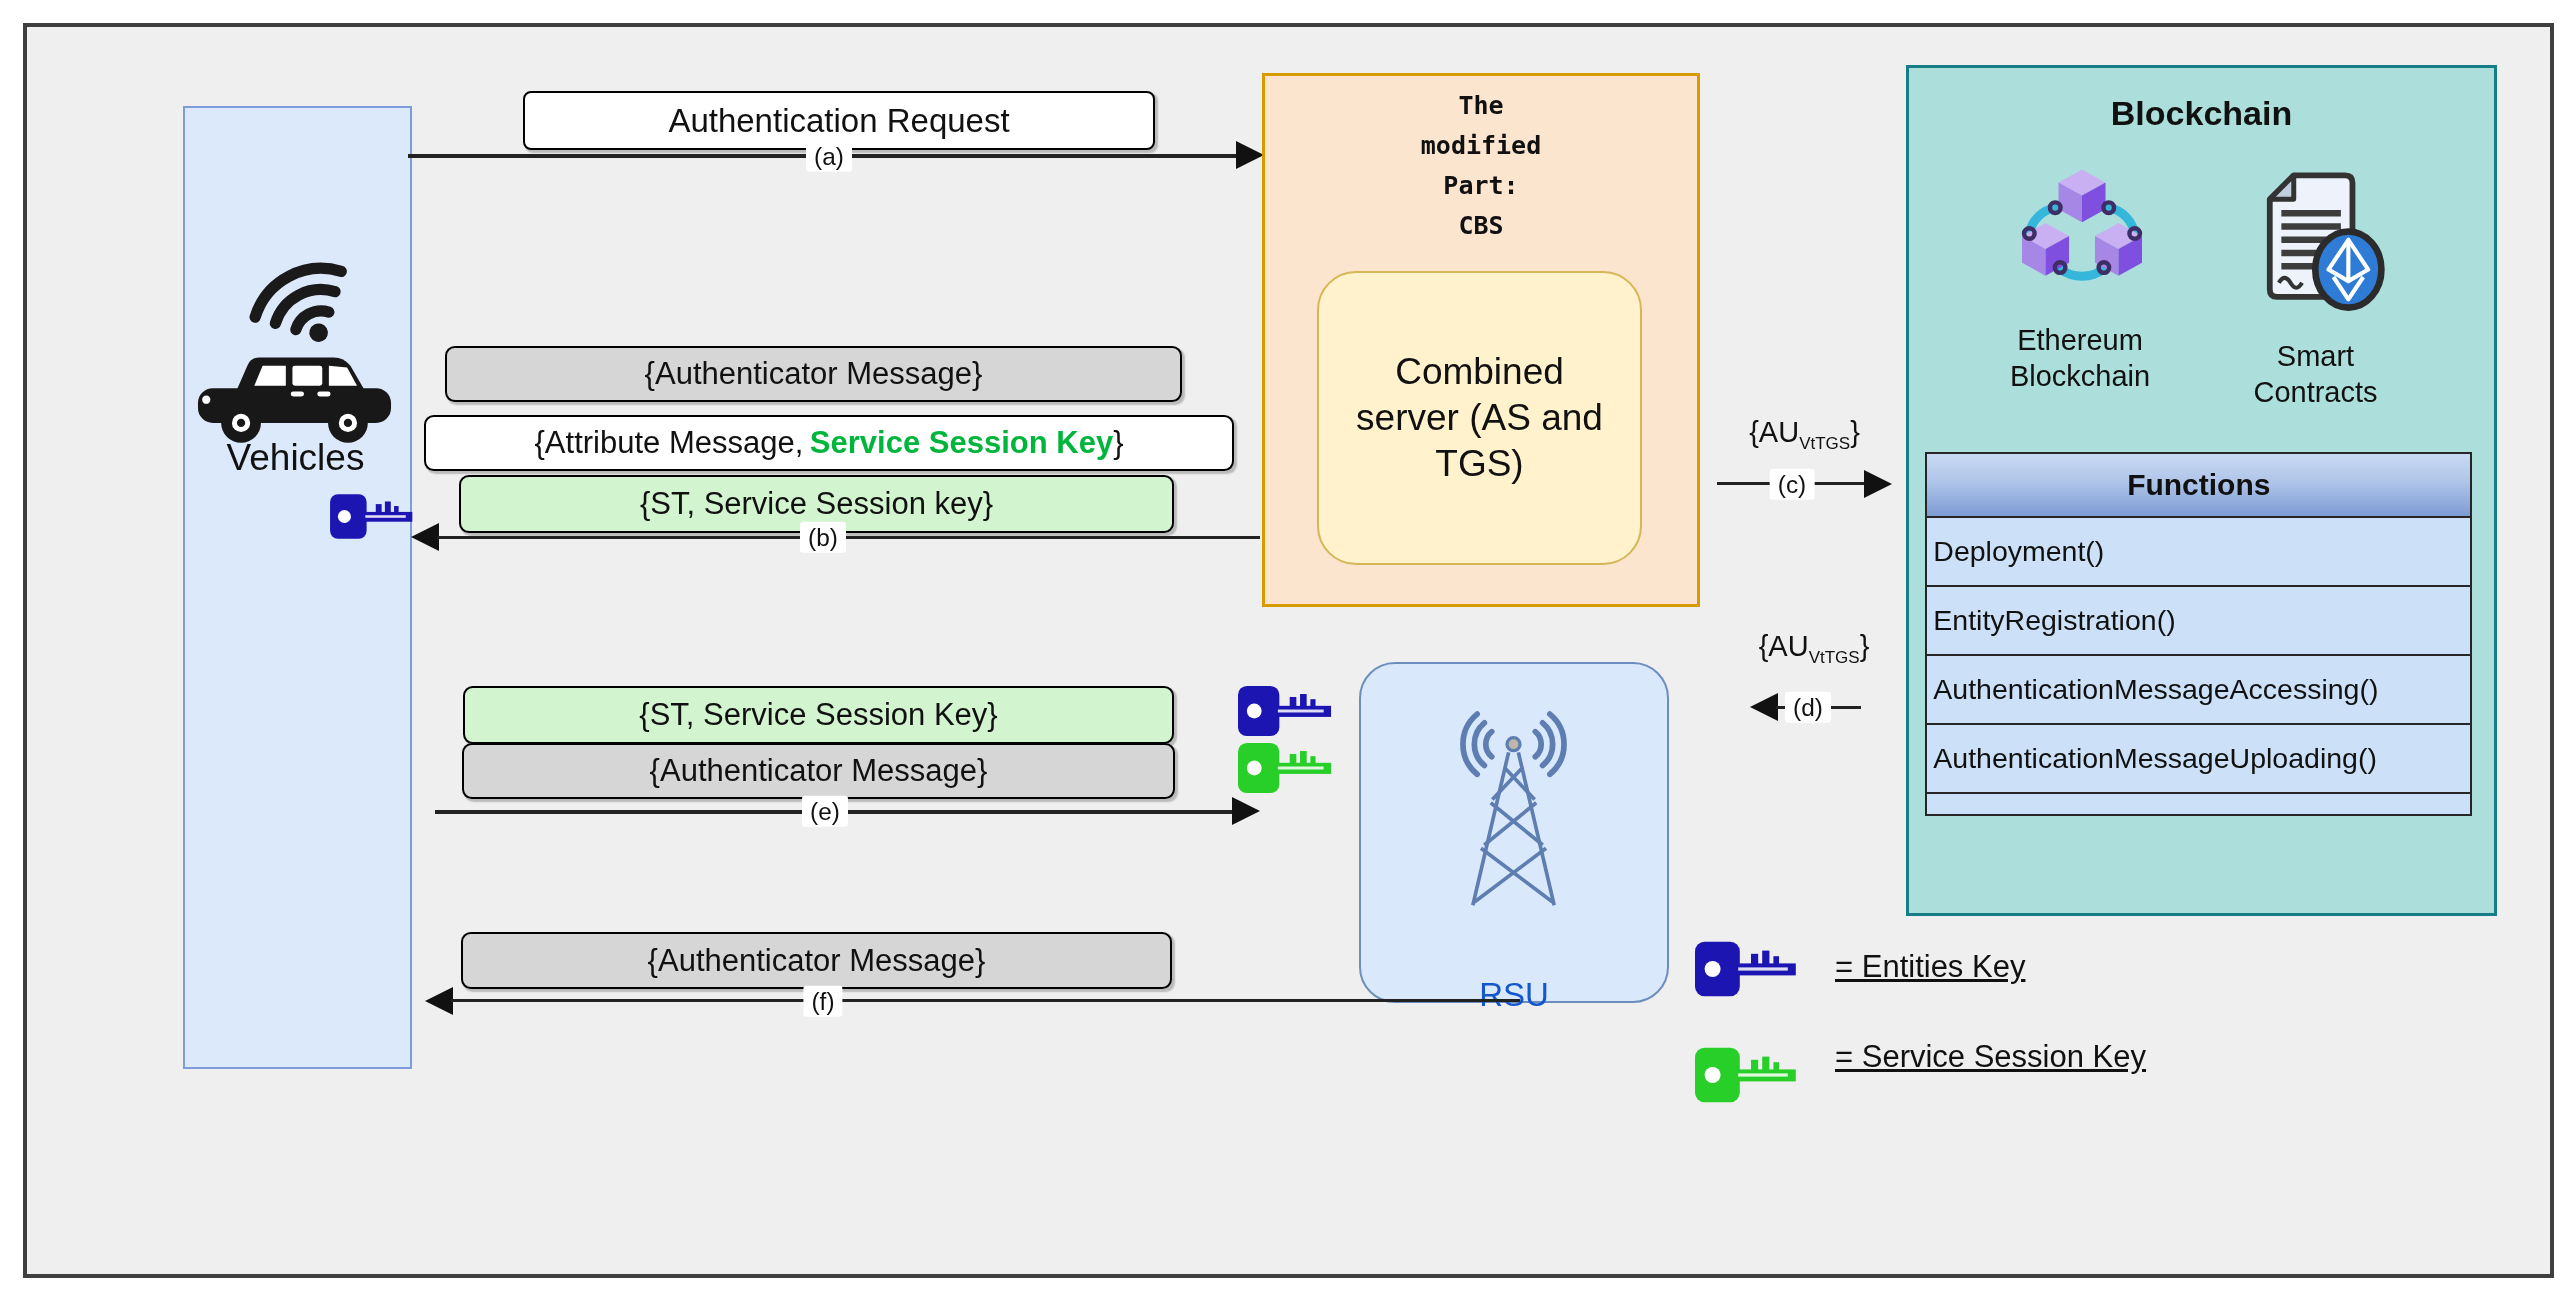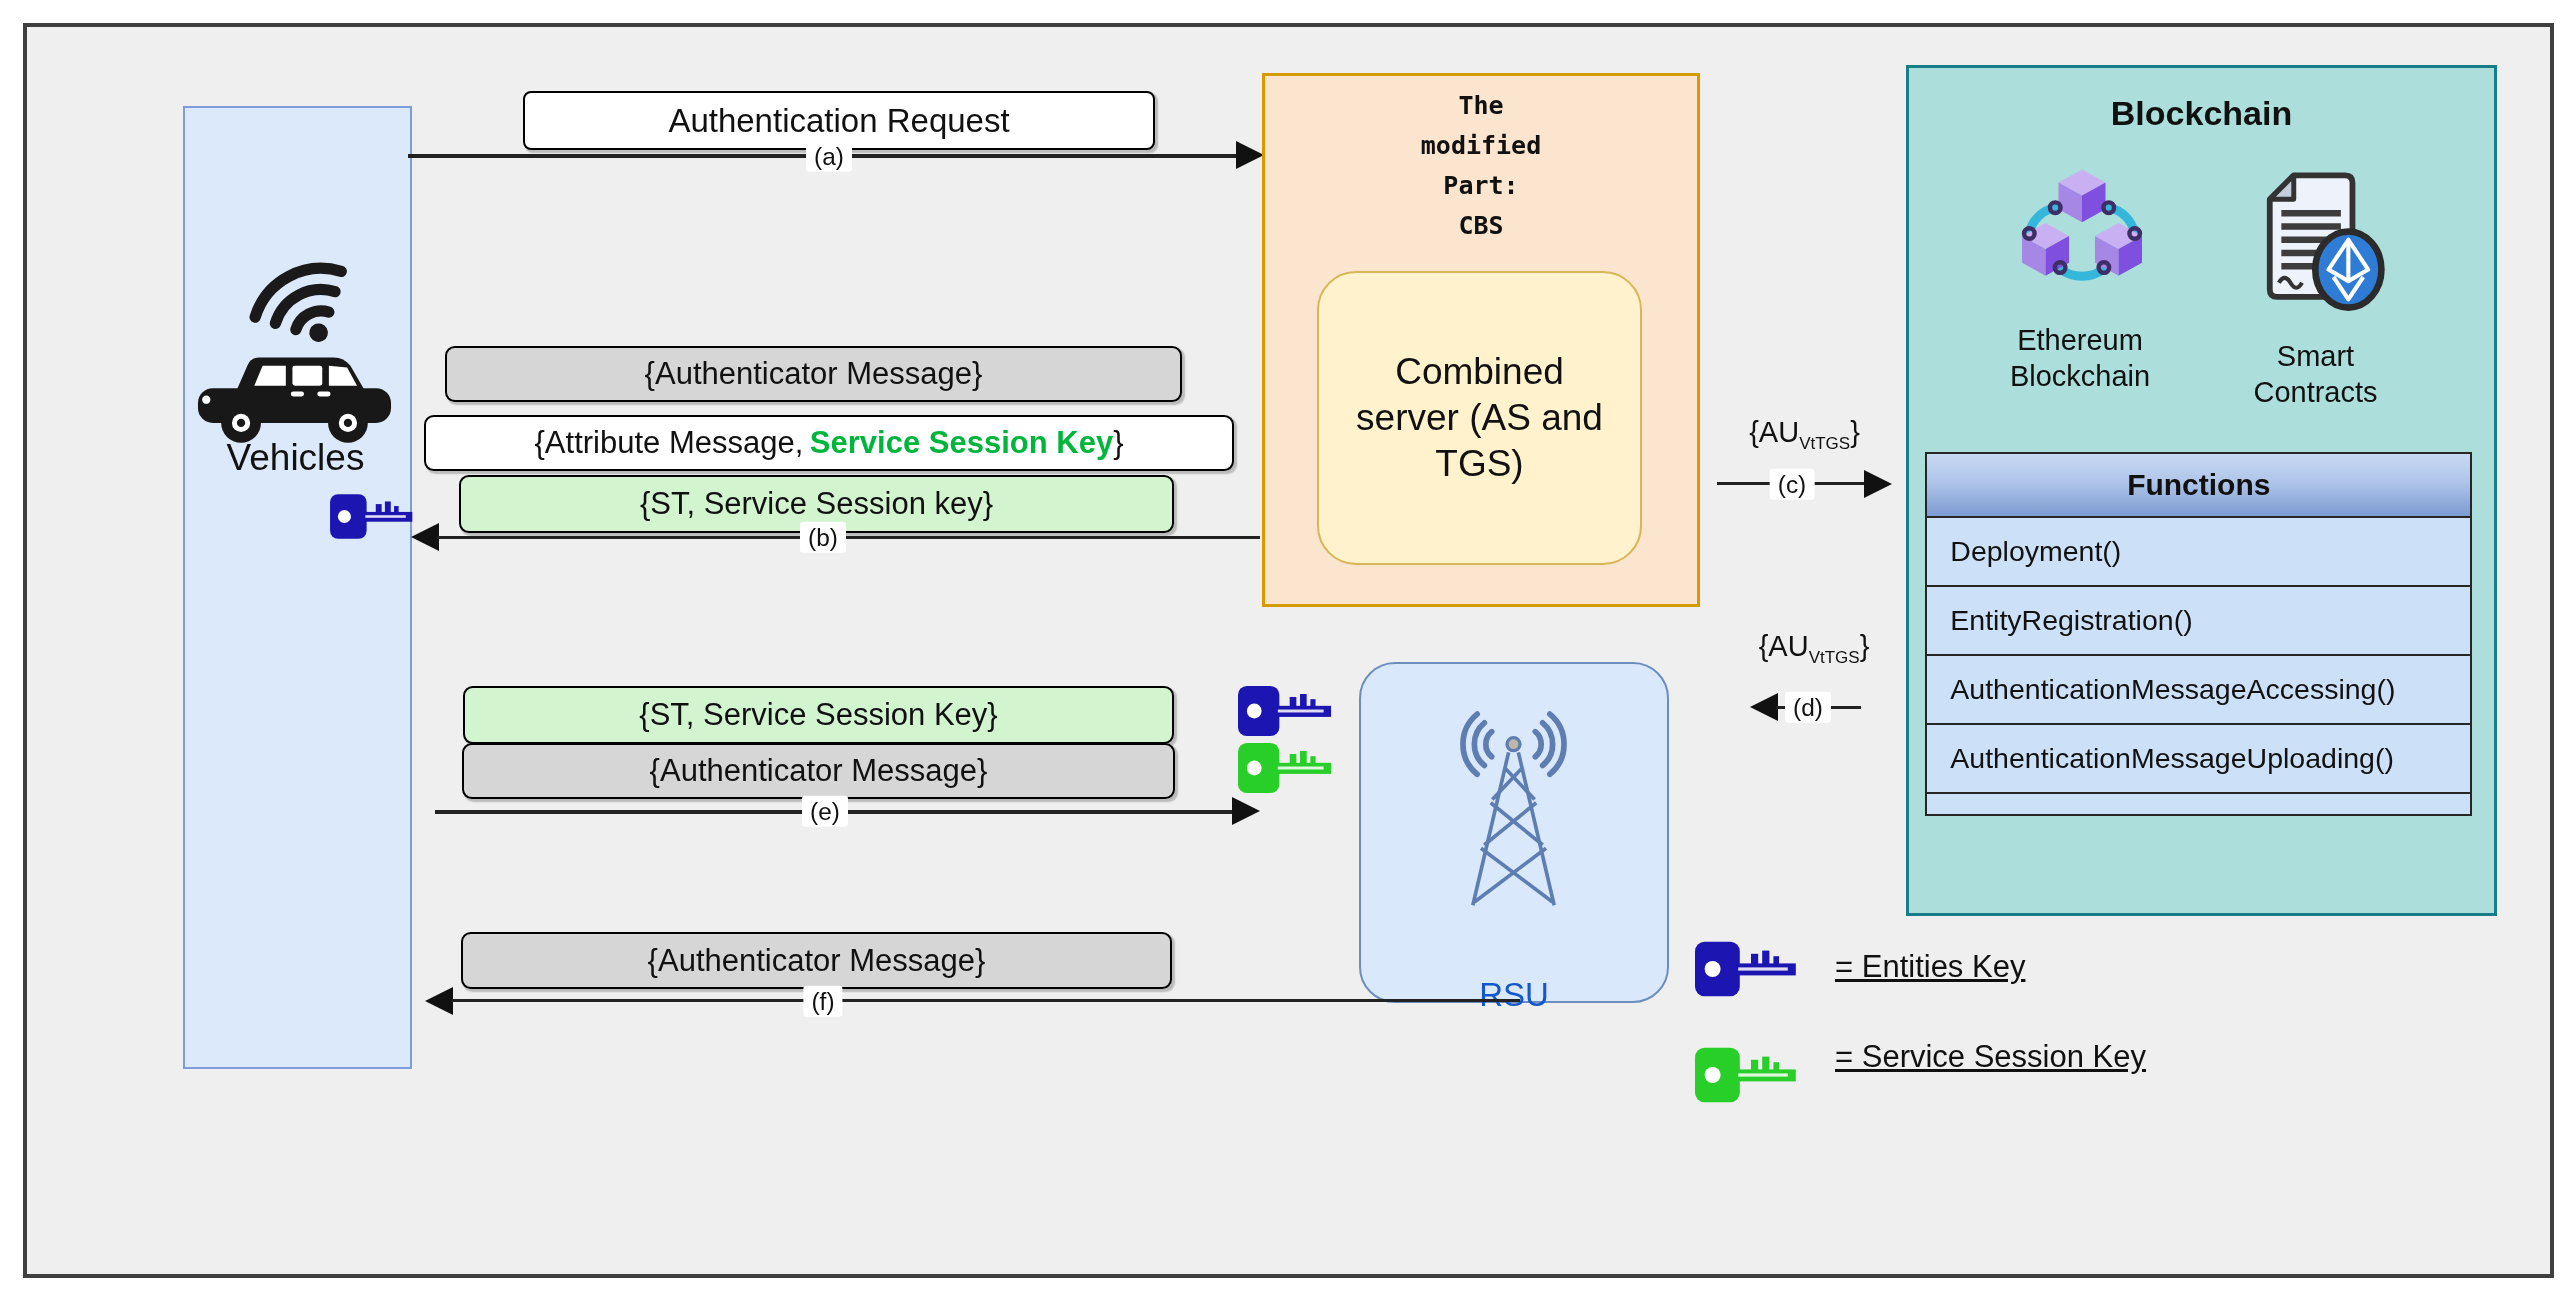--- a/index.html
+++ b/index.html
@@ -42,21 +42,21 @@
   .bc-title{position:absolute;left:0;top:26px;width:100%;text-align:center;
         font-weight:bold;font-size:34px;}
   .bc-caption{position:absolute;text-align:center;font-size:29px;line-height:36px;
         white-space:pre-line;}
   .fn-table{position:absolute;left:16.3px;top:384px;width:543px;border:2.4px solid #262626;
         background:#CCE1F8;}
   .fn-header{height:62px;display:flex;align-items:center;justify-content:center;
         font-size:30px;font-weight:600;
         background:linear-gradient(#C9D9F2 0%,#AFC5E9 45%,#7D9BD3 100%);
         border-bottom:2.4px solid #262626;}
-  .fn-row{height:67px;display:flex;align-items:center;padding-left:23px;
+  .fn-row{height:67px;display:flex;align-items:center;padding-left:6px;
         font-size:28.5px;background:#CCE1F8;border-bottom:2.4px solid #262626;}
   .fn-row.last{border-bottom:2.4px solid #262626;}
   .fn-empty{height:19.5px;background:#CCE1F8;}
   .rsu-box{position:absolute;left:1359px;top:662px;width:306px;height:337px;
         background:#D9E8FB;border:2.4px solid #6C8EBF;border-radius:36px;}
   .rsu-label{position:absolute;left:0;top:272px;width:100%;text-align:center;
         font-size:33px;color:#1456CC;margin-top:40px;}
   
   .au{position:absolute;font-size:29px;white-space:nowrap;}
   .au sub{font-size:17px;vertical-align:-7.3px;}

